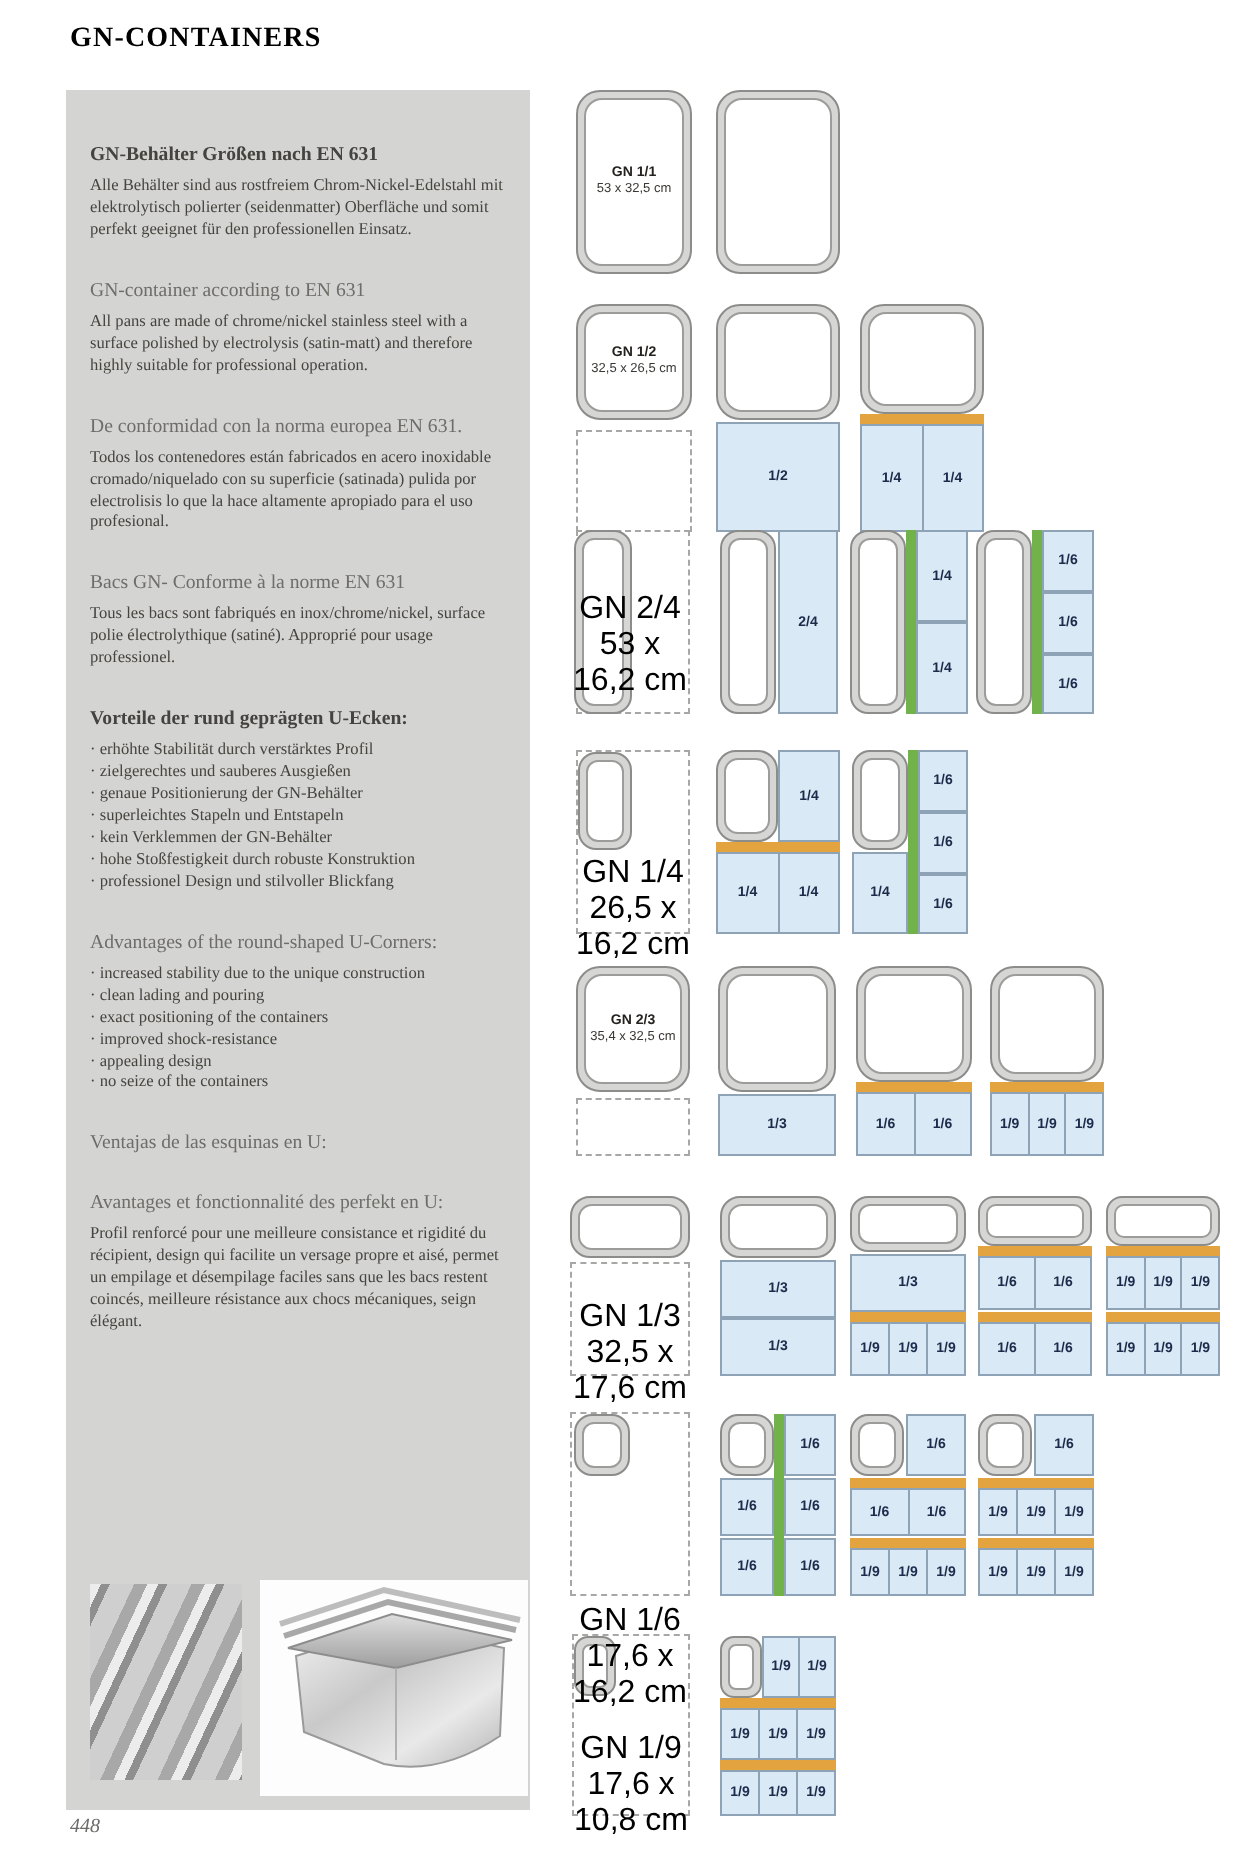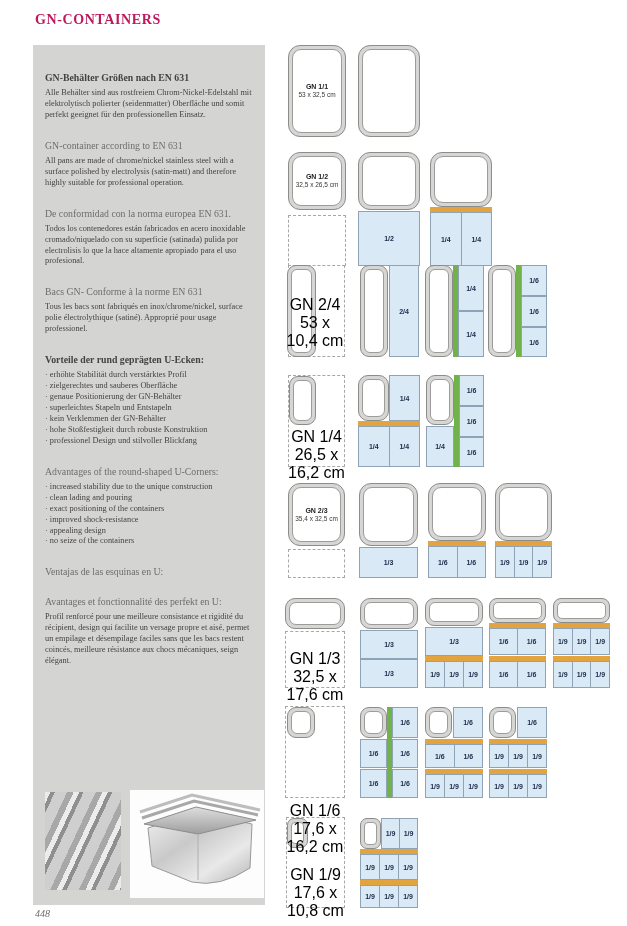--- a/index.html
+++ b/index.html
@@ -1,19 +1,19 @@
 <!DOCTYPE html>
 <html><head>
 <meta charset="utf-8">
 <style>
   html,body{margin:0;padding:0;}
   body{width:627px;height:926px;position:relative;background:#ffffff;font-family:"Liberation Sans",sans-serif;}
   .page{position:absolute;inset:0;overflow:hidden;background:#ffffff;}
   .title{position:absolute;left:35px;top:12px;font-family:"Liberation Serif",serif;font-weight:bold;
-         font-size:14px;letter-spacing:0.6px;color:#be185d;}
+         font-size:14px;letter-spacing:0.6px;color:#000000;}
   .panel{position:absolute;left:33px;top:45px;width:232px;height:860px;background:#d4d4d2;box-sizing:border-box;
          padding-top:8px;}
   .sec-h{font-family:"Liberation Serif",serif;font-size:9.8px;color:#6e6d69;margin:19px 12px 5px 12px;font-weight:normal;}
   .sec-h.em{color:#45433f;font-weight:bold;}
   .sec-p{font-family:"Liberation Serif",serif;font-size:8.3px;line-height:1.32;color:#46443f;margin:0 12px;}
   .bullets{list-style:none;margin:0 12px;padding:0;font-family:"Liberation Serif",serif;font-size:8.3px;
            line-height:1.32;color:#46443f;}
   .bullets li{padding-left:8px;text-indent:-8px;}
   .bullets li::before{content:"· ";}
   
@@ -50,21 +50,21 @@
       <p class="sec-p">Alle Behälter sind aus rostfreiem Chrom-Nickel-Edelstahl mit elektrolytisch polierter (seidenmatter) Oberfläche und somit perfekt geeignet für den professionellen Einsatz.</p>
       <div class="sec-h">GN-container according to EN 631</div>
       <p class="sec-p">All pans are made of chrome/nickel stainless steel with a surface polished by electrolysis (satin-matt) and therefore highly suitable for professional operation.</p>
       <div class="sec-h">De conformidad con la norma europea EN 631.</div>
       <p class="sec-p">Todos los contenedores están fabricados en acero inoxidable cromado/niquelado con su superficie (satinada) pulida por electrolisis lo que la hace altamente apropiado para el uso profesional.</p>
       <div class="sec-h">Bacs GN- Conforme à la norme EN 631</div>
       <p class="sec-p">Tous les bacs sont fabriqués en inox/chrome/nickel, surface polie électrolythique (satiné). Approprié pour usage professionel.</p>
       <div class="sec-h em">Vorteile der rund geprägten U-Ecken:</div>
       <ul class="bullets">
         <li>erhöhte Stabilität durch verstärktes Profil</li>
-        <li>zielgerechtes und sauberes Oberfläche</li>
+        <li>zielgerechtes und sauberes Ausgießen</li>
         <li>genaue Positionierung der GN-Behälter</li>
         <li>superleichtes Stapeln und Entstapeln</li>
         <li>kein Verklemmen der GN-Behälter</li>
         <li>hohe Stoßfestigkeit durch robuste Konstruktion</li>
         <li>professionel Design und stilvoller Blickfang</li>
       </ul>
       <div class="sec-h">Advantages of the round-shaped U-Corners:</div>
       <ul class="bullets">
         <li>increased stability due to the unique construction</li>
         <li>clean lading and pouring</li>
@@ -110,21 +110,21 @@
       <div class="cells" style="left: 430px; top: 212px; width: 62px; height: 54px;">
         <div class="cell">1/4</div>
         <div class="cell">1/4</div>
       </div>
       <div class="dash" style="left: 288px; top: 265px; width: 57px; height: 92px;"></div>
       <div class="pan" style="left: 287px; top: 265px; width: 29px; height: 92px; border-radius: 9px;">
         <div class="pan-inner" style="border-radius: 6px;"></div>
       </div>
       <div class="lbl-abs" style="left: 283px; top: 296px; width: 64px;">
         <div class="nm">GN 2/4</div>
-        <div class="dm">53 x 10,4 cm</div>
+        <div class="dm">53 x 16,2 cm</div>
       </div>
       <div class="pan" style="left: 360px; top: 265px; width: 28px; height: 92px; border-radius: 9px;">
         <div class="pan-inner" style="border-radius: 6px;"></div>
       </div>
       <div class="cells" style="left: 389px; top: 265px; width: 30px; height: 92px;">
         <div class="cell">2/4</div>
       </div>
       <div class="pan" style="left: 425px; top: 265px; width: 28px; height: 92px; border-radius: 9px;">
         <div class="pan-inner" style="border-radius: 6px;"></div>
       </div>

